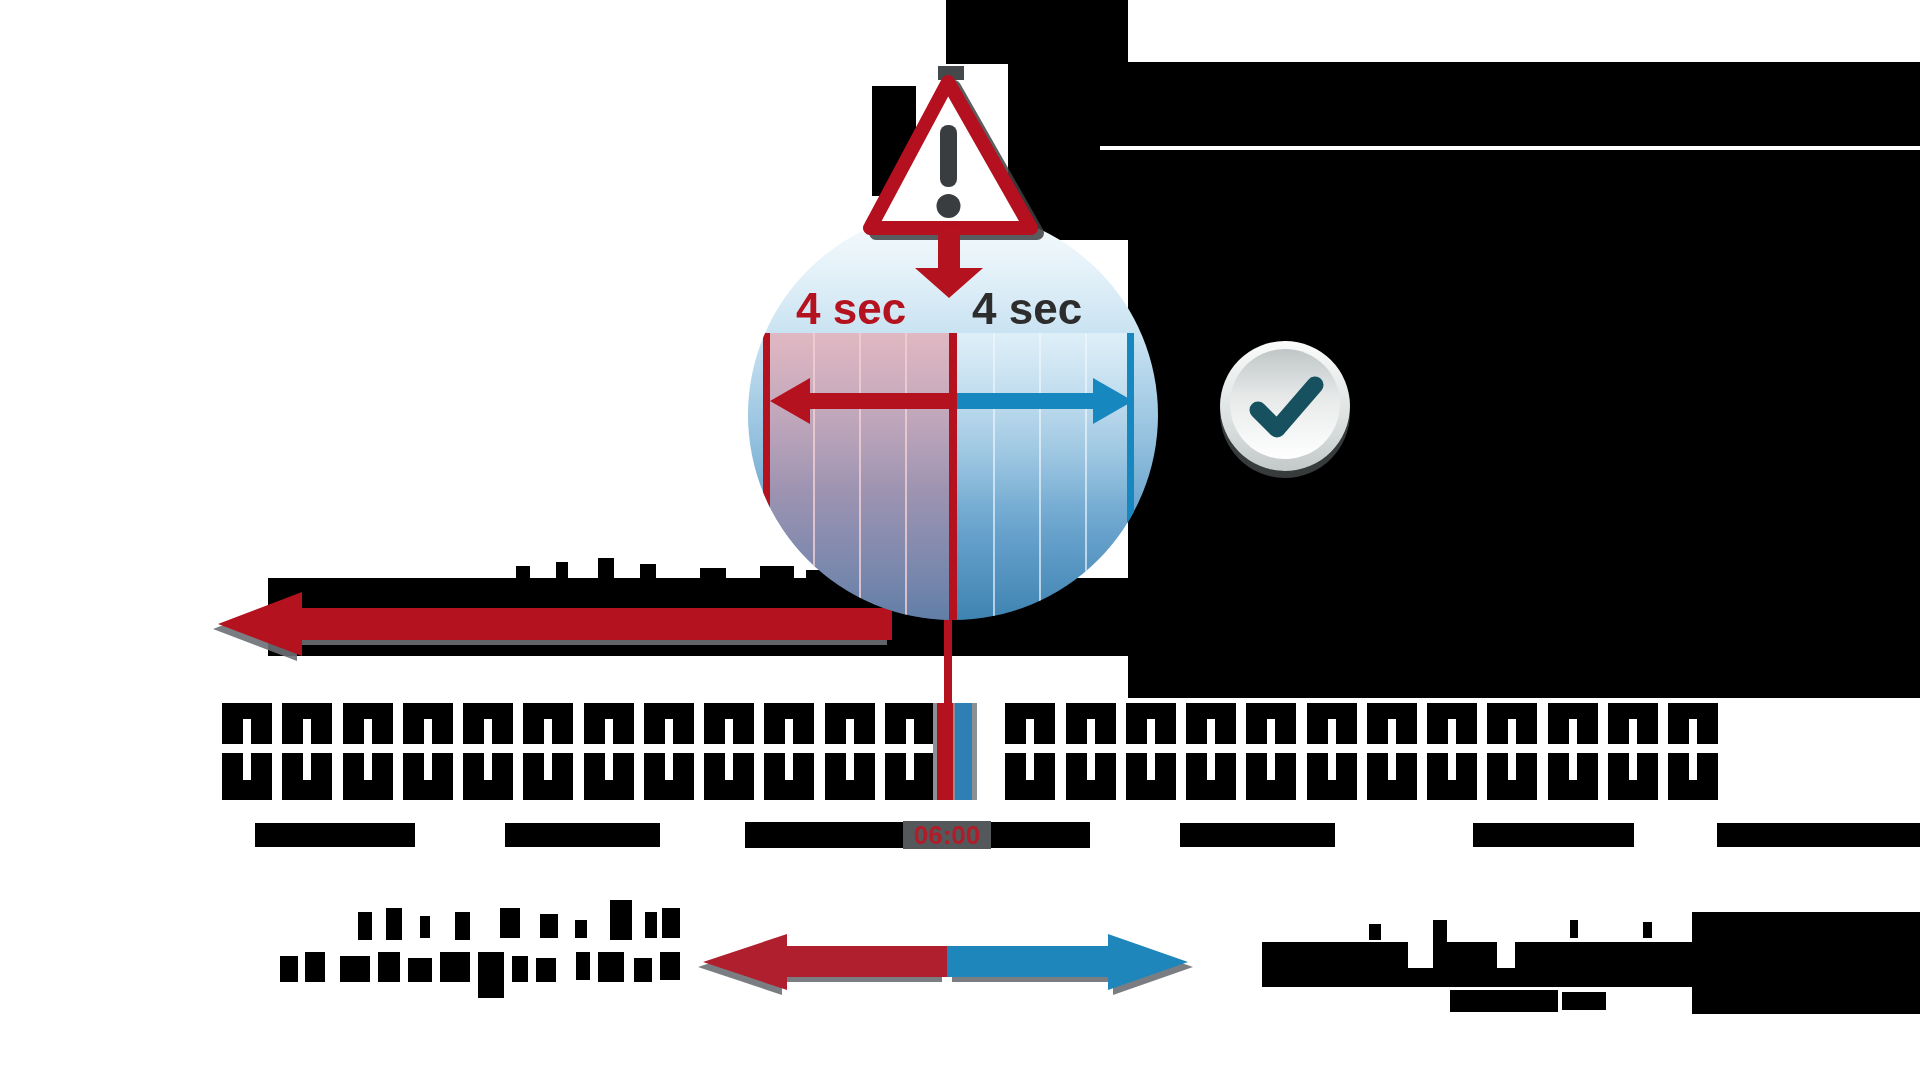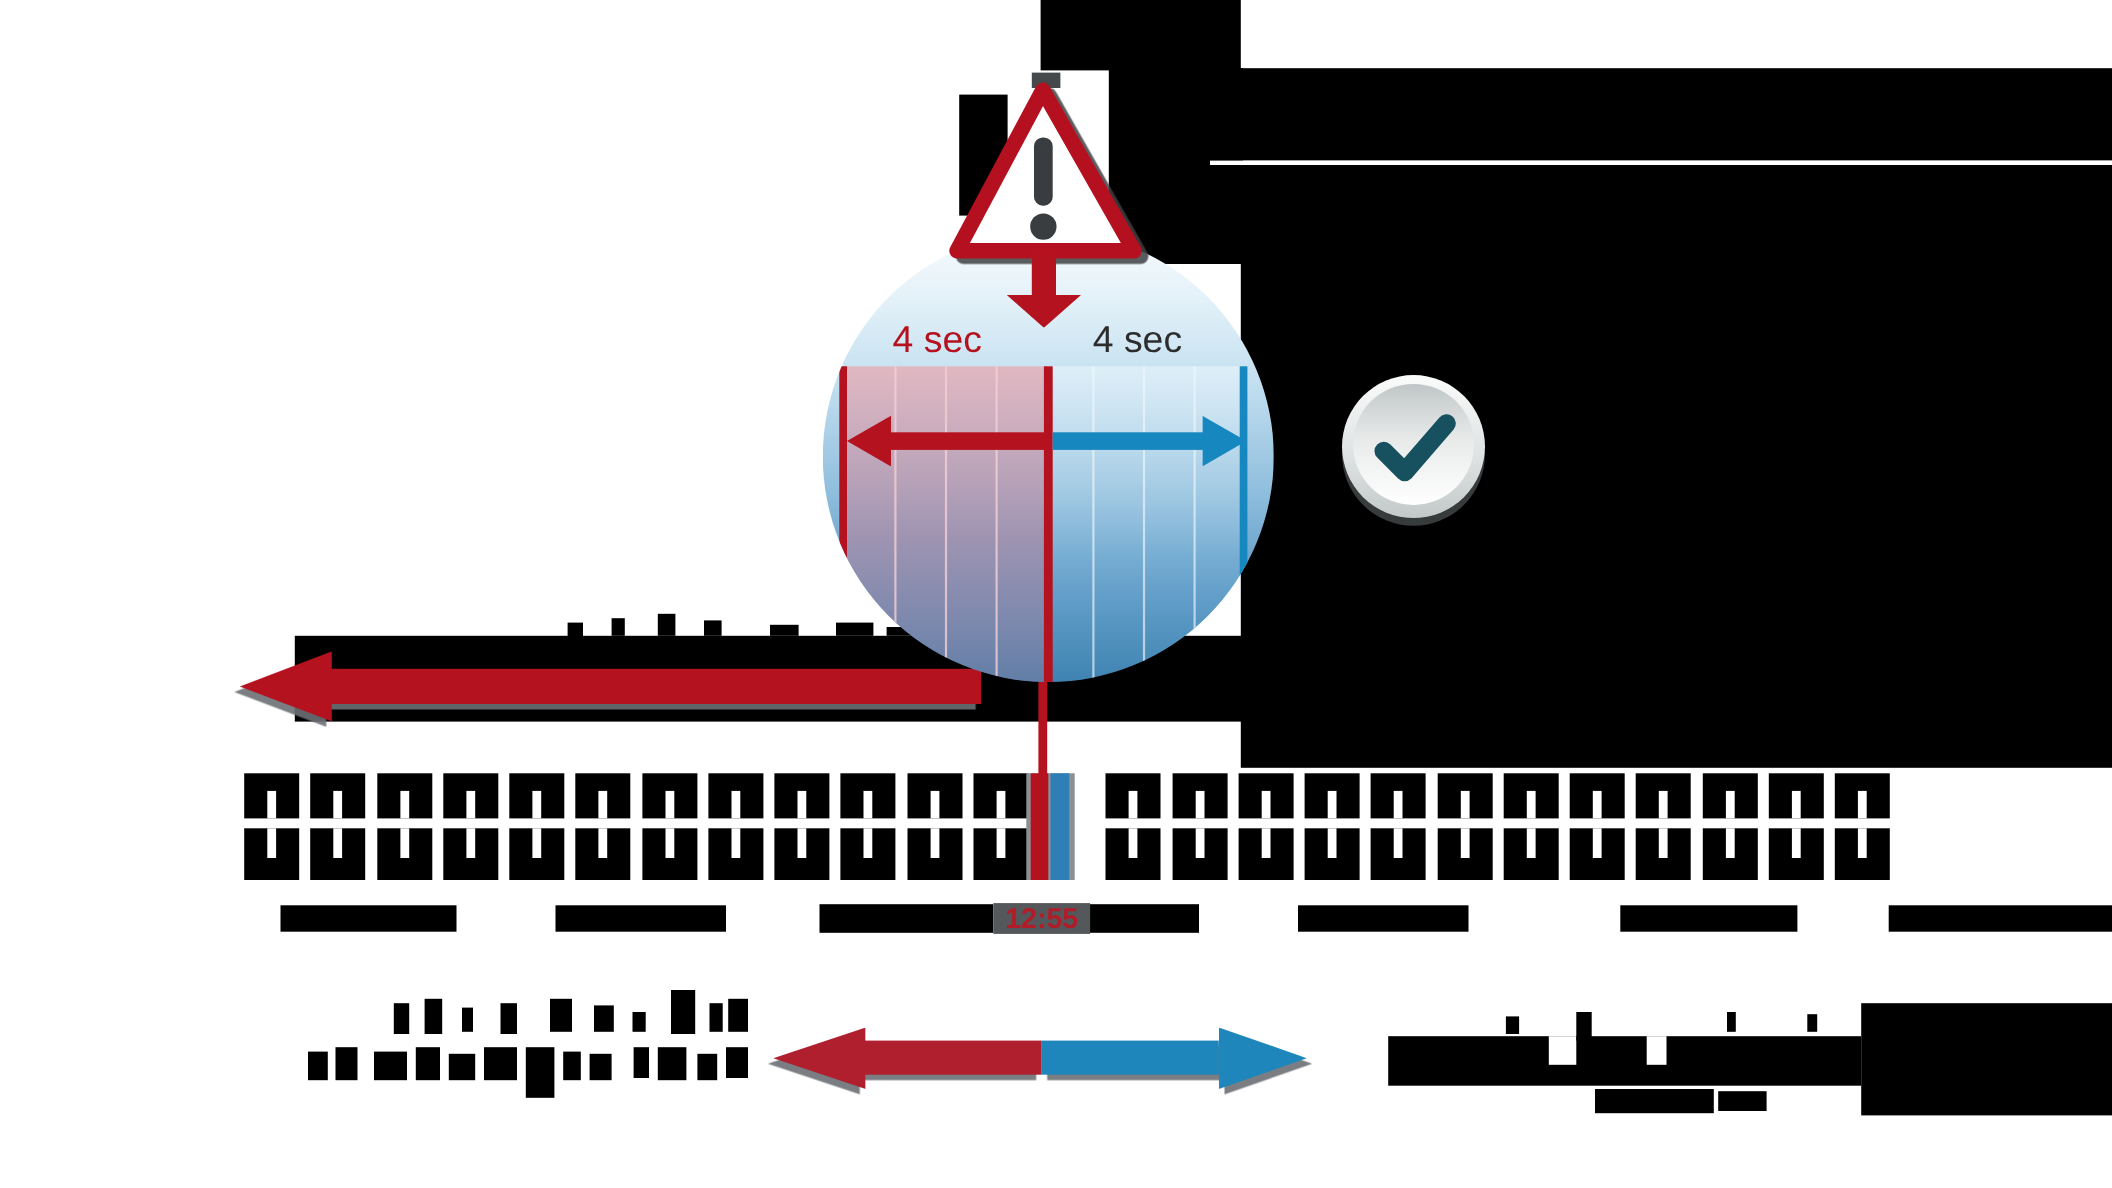--- a/index.html
+++ b/index.html
@@ -26,21 +26,21 @@
   .tintL{background:linear-gradient(180deg,rgba(226,180,190,.92) 0%,rgba(168,140,168,.78) 55%,rgba(128,122,158,.55) 100%);}
   .tintR{background:linear-gradient(180deg,rgba(238,248,252,.55) 0%,rgba(150,195,225,.25) 60%,rgba(70,130,175,.15) 100%);}
   .glL{background:rgba(243,208,213,.8);}
   .glR{background:rgba(240,248,252,.65);}
   .headL{clip-path:polygon(100% 0,100% 100%,0 50%);}
   .headR{clip-path:polygon(0 0,100% 50%,0 100%);}
   .red{background:#b5121f;}
   .blue{background:#1787c0;}
   .time{color:#b21c28;font-weight:bold;font-size:26px;line-height:28px;text-align:center;
         background:#54585b;}
-  .seclab{font-size:34px;font-weight:normal;line-height:36px;text-align:center;}
+  .seclab{font-size:44px;font-weight:bold;line-height:36px;}
   .shadowL{filter:drop-shadow(-5px 5px 0 rgba(108,112,116,.9));}
   .shadowR{filter:drop-shadow(5px 5px 0 rgba(108,112,116,.9));}
   .tri-shadow{filter:drop-shadow(6px 5px 0 rgba(62,65,67,.85));}
   
   .chk-outer{border-radius:50%;background:linear-gradient(180deg,#fafbfb 0%,#dfe3e3 55%,#c3c9c9 100%);
              box-shadow:0 7px 0 rgba(125,131,133,.45);}
   .chk-inner{position:absolute;left:10px;top:8px;width:110px;height:110px;border-radius:50%;
              background:linear-gradient(180deg,#c0c6c7 0%,#e8eaea 45%,#ffffff 100%);}
 </style>
 </head>
@@ -228,21 +228,21 @@
 
   <div id="labelbars">
       <div class="abs bar" style="left: 255px; top: 823px; width: 160px; height: 24px;"></div>
       <div class="abs bar" style="left: 505px; top: 823px; width: 155px; height: 24px;"></div>
       <div class="abs bar" style="left: 745px; top: 822px; width: 158px; height: 26px;"></div>
       <div class="abs bar" style="left: 988px; top: 822px; width: 102px; height: 26px;"></div>
       <div class="abs bar" style="left: 1180px; top: 823px; width: 155px; height: 24px;"></div>
       <div class="abs bar" style="left: 1473px; top: 823px; width: 161px; height: 24px;"></div>
       <div class="abs bar" style="left: 1717px; top: 823px; width: 203px; height: 24px;"></div>
     </div>
-  <div class="abs time" style="left:903px;top:821px;width:88px;height:28px">12:55</div>
+  <div class="abs time" style="left:903px;top:821px;width:88px;height:28px">06:00</div>
 
   <div class="abs red" style="left:944px;top:612px;width:8px;height:94px"></div>
 
   <div class="abs lens" style="left:748px;top:210px;width:410px;height:410px">
     <div class="abs tintL" style="left:17px;top:123px;width:188px;height:287px"></div>
     <div class="abs tintR" style="left:205px;top:123px;width:180px;height:287px"></div>
     <div id="gridlines">
         <div class="abs glL" style="left: 65px; top: 123px; width: 2px; height: 287px;"></div>
         <div class="abs glL" style="left: 111px; top: 123px; width: 2px; height: 287px;"></div>
         <div class="abs glL" style="left: 157px; top: 123px; width: 2px; height: 287px;"></div>

